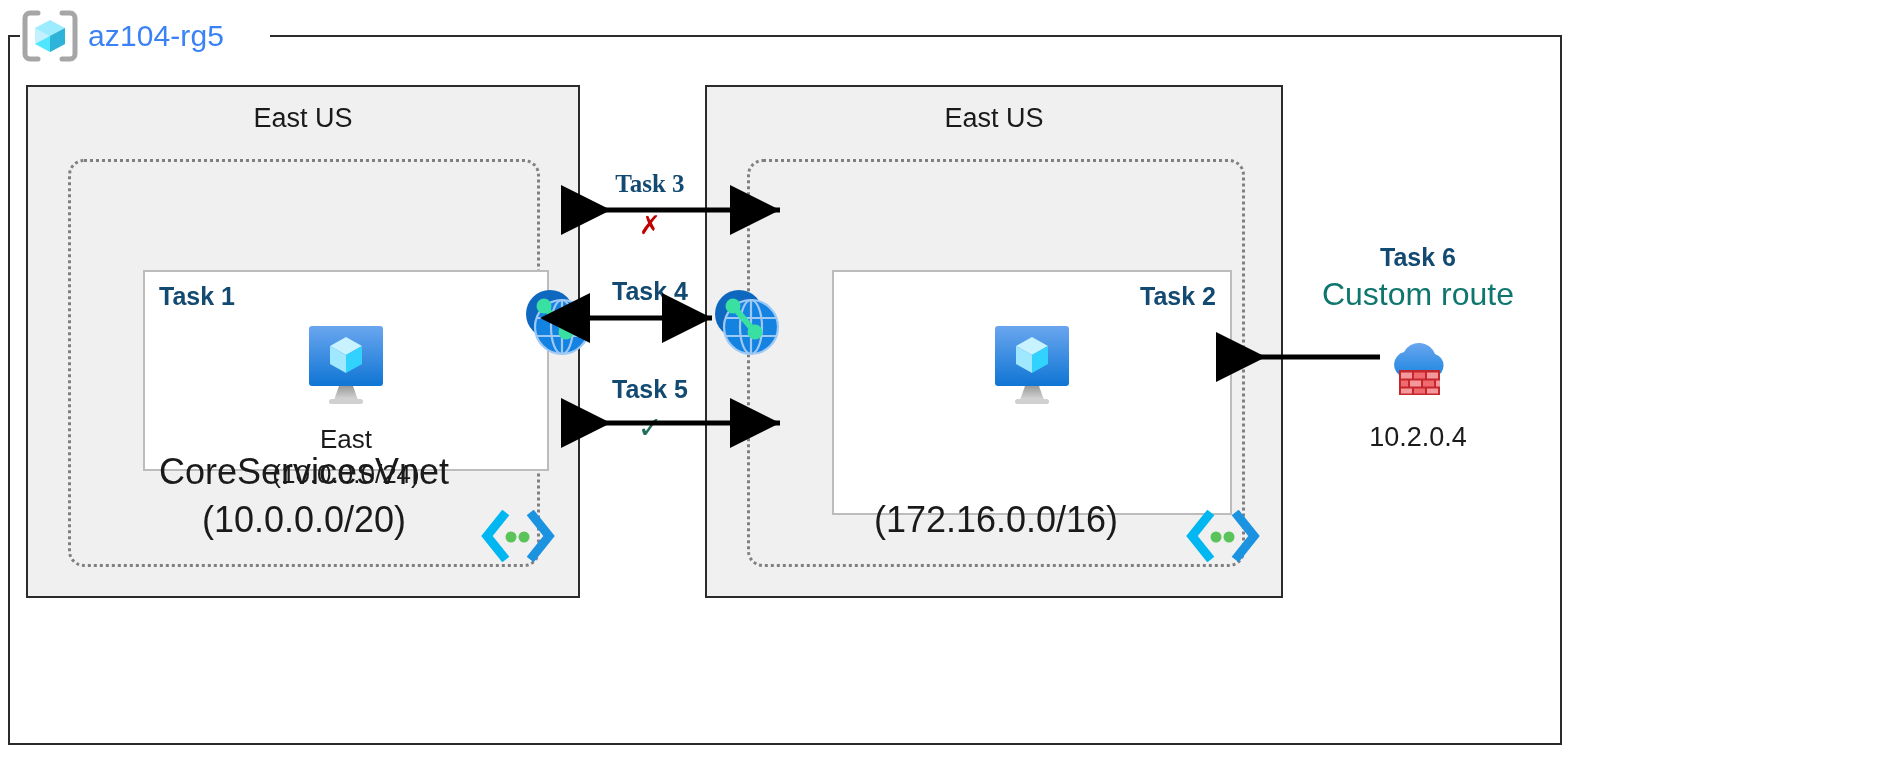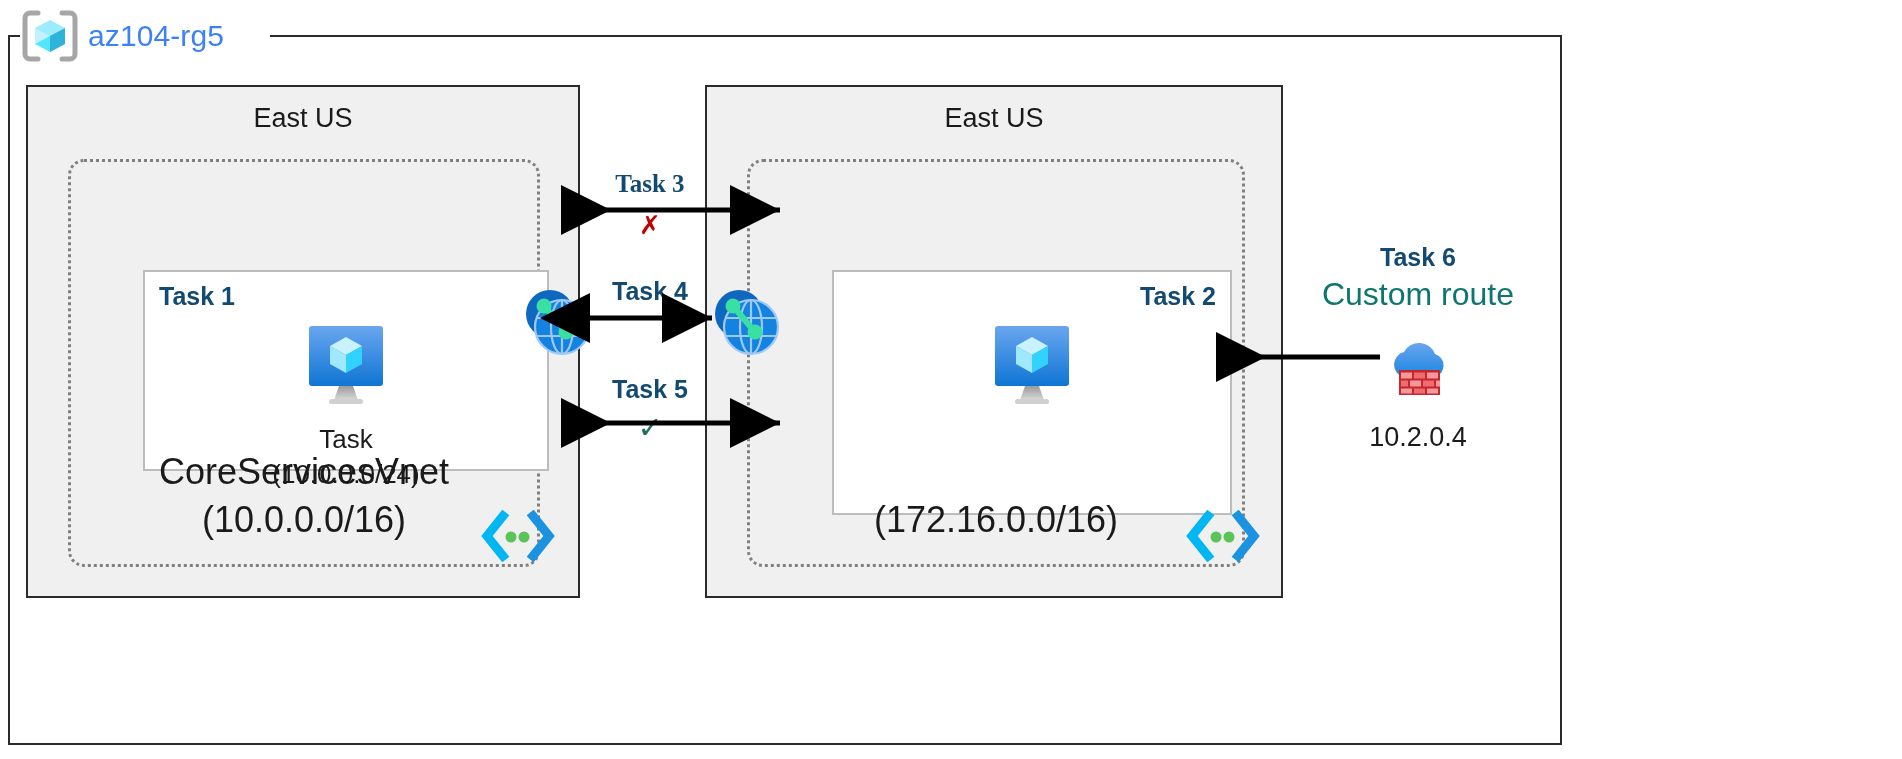--- a/index.html
+++ b/index.html
@@ -159,28 +159,28 @@
               <polygon points="0,-19 16,-10 0,-1 -16,-10" fill="#c9f2ff"></polygon>
               <polygon points="-16,-10 0,-1 0,17 -16,8" fill="#9fe8ff"></polygon>
               <polygon points="16,-10 0,-1 0,17 16,8" fill="#32d2ff"></polygon>
             </g>
             <path d="M38 62 H52 L57 76 H33 Z" fill="url(#vmStandL)"></path>
             <rect x="28" y="75" width="34" height="5" rx="2.5" fill="#d0d0d0"></rect>
           </svg>
         </div>
 
         <div class="subnet-label">
-          <span>Task</span><br>
+          <span>East</span><br>
           <span>(10.0.0.0/24)</span>
         </div>
       </div>
 
       <div class="vnet-label vnet-label-left">
         <span>CoreServicesVnet</span><br>
-        <span>(10.0.0.0/16)</span>
+        <span>(10.0.0.0/20)</span>
       </div>
 
       <svg class="code-icon" style="left:410px;top:348px;" width="74" height="52" viewBox="0 0 74 52">
         <path d="M22 6 L6 26 L22 46" fill="none" stroke="#00b7f1" stroke-width="9" stroke-linecap="square"></path>
         <path d="M20 6 L6 26 L20 46" fill="none" stroke="#1e9ee0" stroke-width="9" stroke-linecap="square" opacity=".0"></path>
         <path d="M52 6 L68 26 L52 46" fill="none" stroke="#1b93e0" stroke-width="9" stroke-linecap="square"></path>
         <path d="M52 26 L68 26" fill="none" stroke="#00b7f1" stroke-width="0"></path>
         <circle cx="30" cy="27" r="5.5" fill="#5ac35a"></circle>
         <circle cx="43" cy="27" r="5.5" fill="#5ac35a"></circle>
       </svg>

